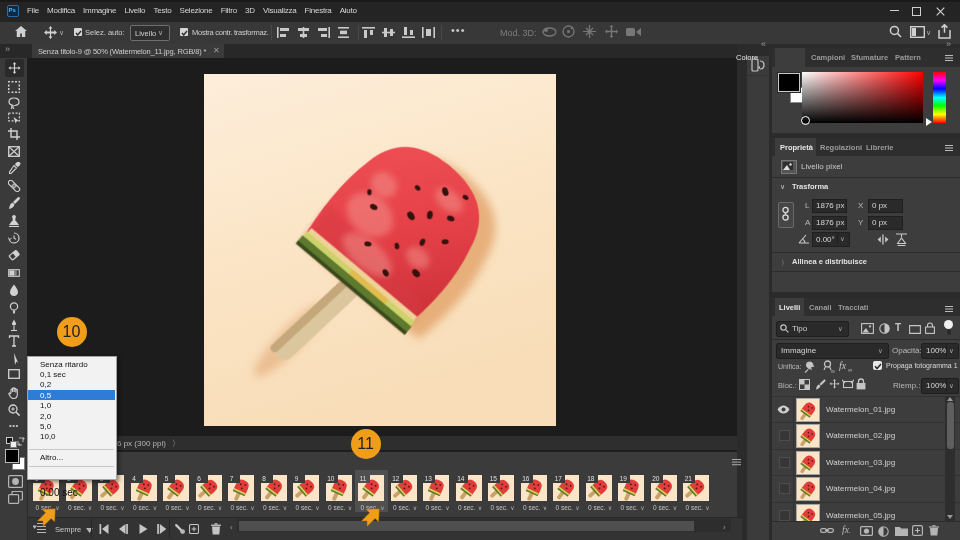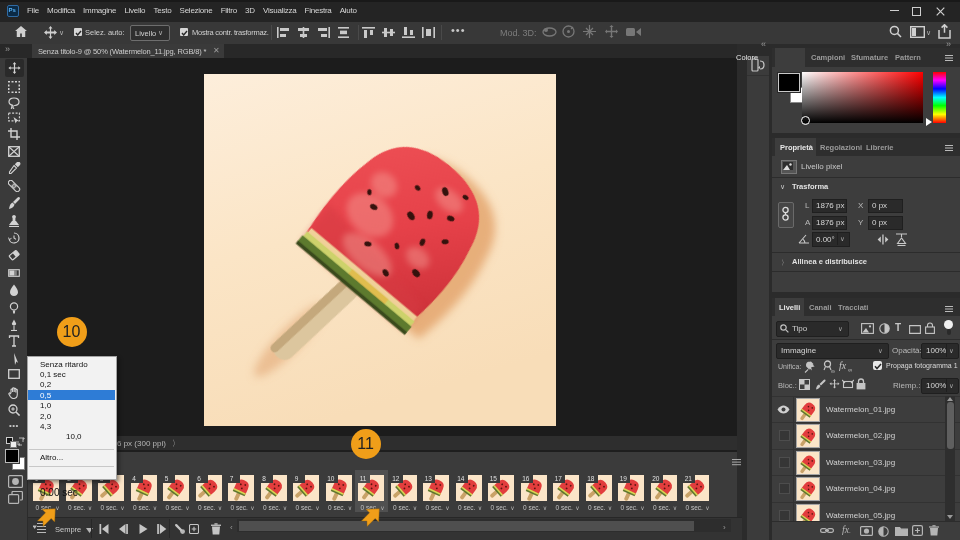--- a/index.html
+++ b/index.html
@@ -1015,22 +1015,22 @@
     <div class="ab" style="left:239px;top:520.5px;width:455px;height:10px;background:#4f4f4f;"></div>
     <div class="tx" style="left:723px;top:523px;color:#9a9a9a;font-size:8px;">›</div>
     <div class="ab" style="left:27px;top:356px;width:90px;height:124px;background:#f2f2f2;border:1px solid #a3a3a3;box-shadow:2px 2px 4px rgba(0,0,0,0.45);box-sizing:border-box;"></div>
     <div class="tx" style="left:40px;top:359.5px;color:#111;font-size:8px;">Senza ritardo</div>
     <div class="tx" style="left:40px;top:369.9px;color:#111;font-size:8px;">0,1 sec</div>
     <div class="tx" style="left:40px;top:380.3px;color:#111;font-size:8px;">0,2</div>
     <div class="ab" style="left:28px;top:389.5px;width:87px;height:10.8px;background:#2e7cd6;"></div>
     <div class="tx" style="left:40px;top:390.7px;color:#fff;font-size:8px;">0,5</div>
     <div class="tx" style="left:40px;top:401.1px;color:#111;font-size:8px;">1,0</div>
     <div class="tx" style="left:40px;top:411.5px;color:#111;font-size:8px;">2,0</div>
-    <div class="tx" style="left:40px;top:421.9px;color:#111;font-size:8px;">4,3</div>
-    <div class="tx" style="left:40px;top:432.3px;color:#111;font-size:8px;margin-left:26px;">10,0</div>
+    <div class="tx" style="left:40px;top:421.9px;color:#111;font-size:8px;">5,0</div>
+    <div class="tx" style="left:40px;top:432.3px;color:#111;font-size:8px;">10,0</div>
     <div class="ab" style="left:29px;top:448.5px;width:85px;height:1px;background:#c8c8c8;"></div>
     <div class="tx" style="left:40px;top:453px;color:#111;font-size:8px;">Altro...</div>
     <div class="ab" style="left:29px;top:466px;width:85px;height:1px;background:#c8c8c8;"></div>
     <div class="tx" style="left:40px;top:487px;color:#111;font-size:10px;">0.00 sec</div>
     <div class="ab" style="left:56.5px;top:317px;width:30px;height:30px;border-radius:50%;background:#f09e19;"></div>
     <div class="tx" style="left:56.5px;top:323px;width:30px;text-align:center;color:#222;font-size:16px;">10</div>
     <div class="ab" style="left:350.5px;top:429px;width:30px;height:30px;border-radius:50%;background:#f09e19;"></div>
     <div class="tx" style="left:350.5px;top:435px;width:30px;text-align:center;color:#222;font-size:16px;">11</div>
     <svg class="ab" style="left:33px;top:504px;" width="27" height="27" viewBox="-13.5 -13.5 27 27">
       <g transform="rotate(45)">

